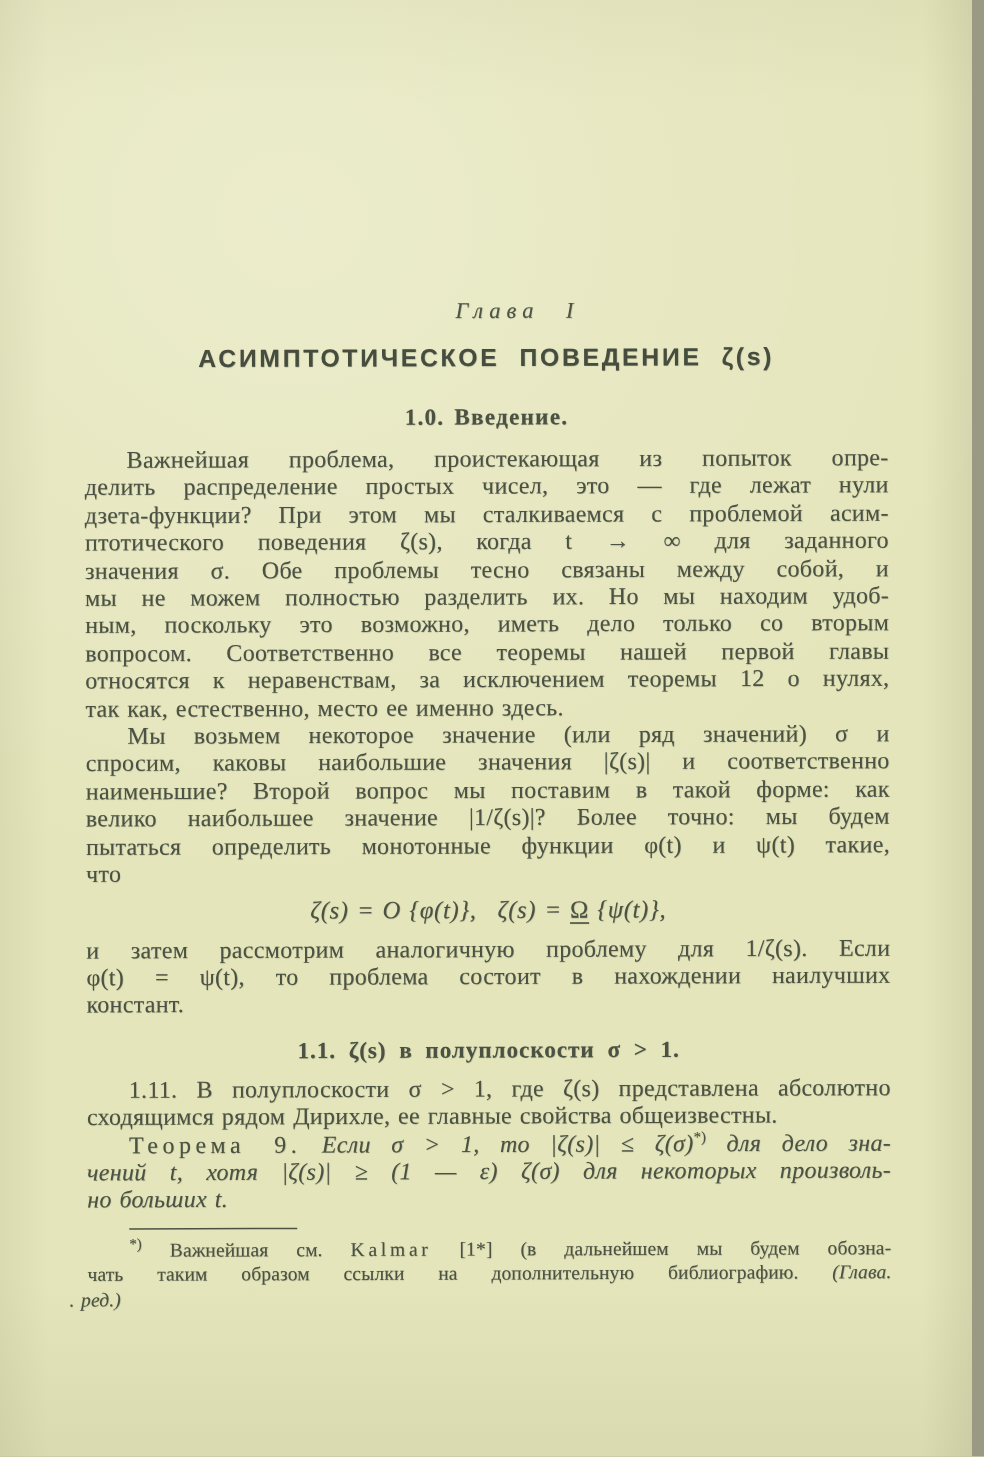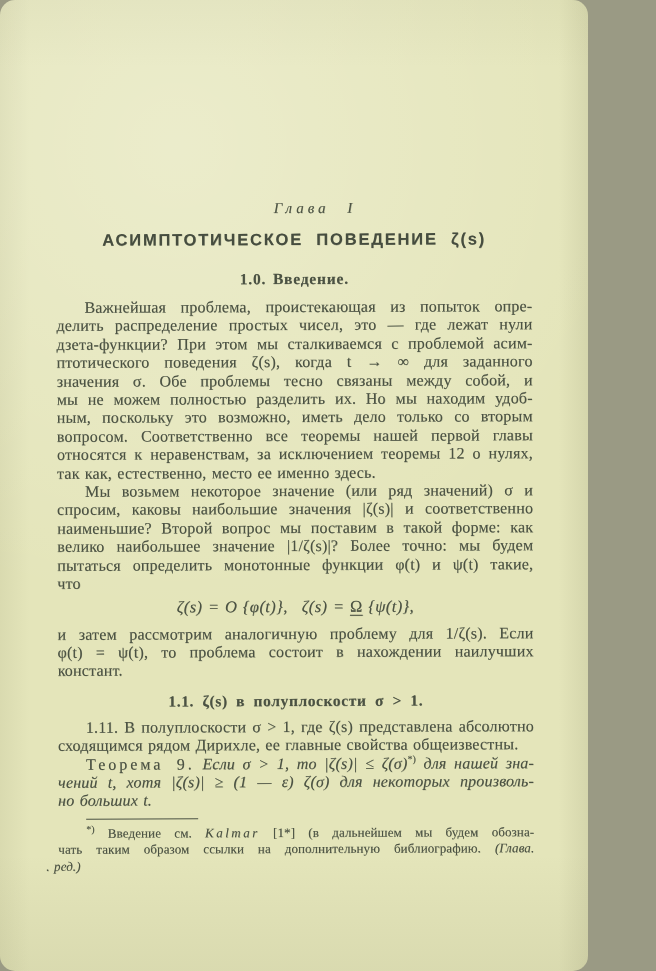--- a/index.html
+++ b/index.html
@@ -2,27 +2,26 @@
 <html><head>
 <meta charset="utf-8">
 <style>
   html,body { margin:0; padding:0; }
   body {
     width:656px; height:971px;
     font-family:"Liberation Serif","DejaVu Serif",serif;
     background:#9a9a84;
   }
   .page {
-    position:relative; width:588px; height:971px; overflow:hidden;
+    position:relative; width:648px; height:971px; overflow:hidden;
     background:
       radial-gradient(130% 80% at 30% 15%, rgba(255,255,248,0.28), rgba(255,255,248,0) 60%),
       linear-gradient(to right, rgba(140,140,100,0.12), rgba(0,0,0,0) 5%, rgba(0,0,0,0) 95%, rgba(120,120,85,0.14)),
       linear-gradient(to bottom, rgba(150,150,110,0.08), rgba(0,0,0,0) 7%, rgba(0,0,0,0) 88%, rgba(140,140,100,0.12)),
       #e4e5ba;
-    border-radius: 15px;
   }
   .content {
     position:absolute; inset:0; box-sizing:border-box;
     padding:200px 55px 0 57px;
     transform:rotate(-0.2deg);
     color:#4b5243;
     font-size:16px; letter-spacing:0.2px; word-spacing:1px;
     text-shadow:0.3px 0.3px 0.6px rgba(70,78,62,0.45);
   }
   .chapter-label {
@@ -58,21 +57,21 @@
     font-size:16.5px; letter-spacing:0.4px;
   }
   .formula .gap { display:inline-block; width:14px; }
   .omega { font-style:normal; text-decoration:underline; text-underline-offset:2.5px; }
   .footnote-rule {
     width:112px; height:0; border-top:1.6px solid #4b5243;
     margin:8px 0 6px 28px;
   }
   .footnote { font-size:13px; letter-spacing:0.1px; }
   .footnote .ln { line-height:16.6px; }
-  .footnote .name { letter-spacing:2.5px;font-style:italic; }
+  .footnote .name { letter-spacing:2.5px; }
   .footnote .hang { margin-left:-12px; }
 </style>
 </head>
 <body>
 
 <div class="page">
   <div class="content">
 
     <div class="chapter-label">Глава I</div>
 
@@ -111,27 +110,27 @@
     </div>
 
     <h2 class="section-heading">1.1. ζ(s) в полуплоскости σ &gt; 1.</h2>
 
     <div class="para after-head">
       <div class="ln indent">1.11. В полуплоскости σ &gt; 1, где ζ(s) представлена абсолютно</div>
       <div class="ln last">сходящимся рядом Дирихле, ее главные свойства общеизвестны.</div>
     </div>
 
     <div class="para">
-      <div class="ln indent"><span class="sp-label">Теорема 9.</span> <span class="it">Если σ &gt; 1, то |ζ(s)| ≤ ζ(σ)</span><sup class="fn">*)</sup> <span class="it">для нашей зна-</span></div>
+      <div class="ln indent"><span class="sp-label">Теорема 9.</span> <span class="it">Если σ &gt; 1, то |ζ(s)| ≤ ζ(σ)</span><sup class="fn">*)</sup> <span class="it">для дело зна-</span></div>
       <div class="ln it">чений t, хотя |ζ(s)| ≥ (1 — ε) ζ(σ) для некоторых произволь-</div>
       <div class="ln it last">но больших t.</div>
     </div>
 
     <div class="footnote-rule"></div>
 
     <div class="footnote">
-      <div class="ln indent"><sup class="fn">*)</sup> <span>Введение см.</span> <span class="name">Kalmar</span> <span>[1*] (в дальнейшем мы будем обозна-</span></div>
+      <div class="ln indent"><sup class="fn">*)</sup> <span>Важнейшая см.</span> <span class="name">Kalmar</span> <span>[1*] (в дальнейшем мы будем обозна-</span></div>
       <div class="ln"><span>чать таким образом ссылки на дополнительную библиографию.</span> <span class="it">(Глава.</span></div>
       <div class="ln last it hang">. ред.)</div>
     </div>
 
   </div>
 </div>
 
 </body></html>

